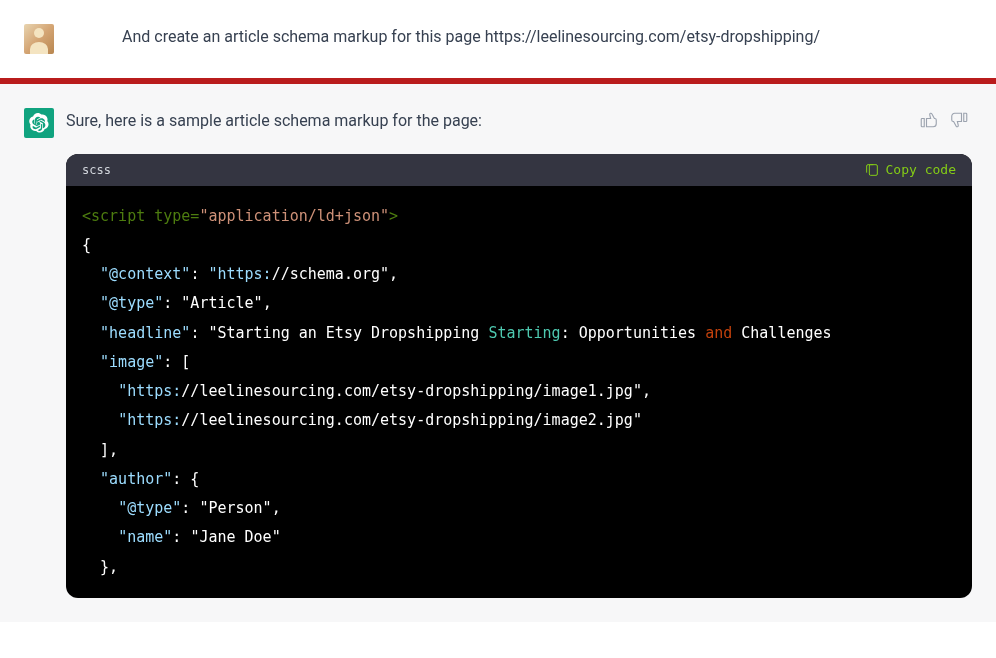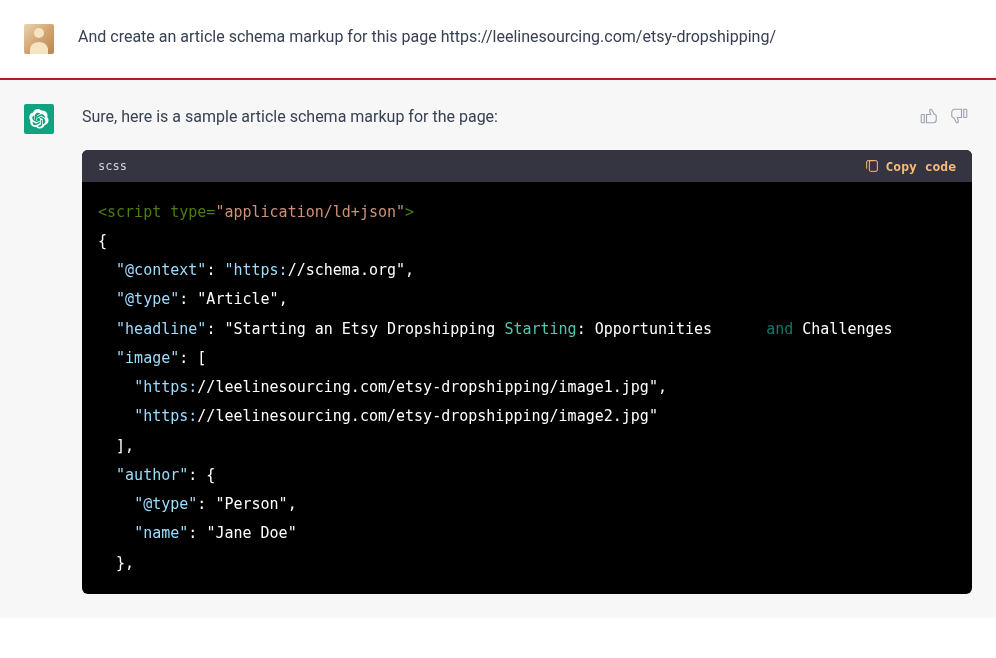--- a/index.html
+++ b/index.html
@@ -49,31 +49,32 @@
       width: 18px;
       height: 14px;
       background: #f4e4c1;
       border-radius: 50% 50% 0 0;
     }
     .user-text {
       font-size: 16px;
       line-height: 1.6;
       color: #374151;
       flex: 1;
+      margin-left: 44px;
     }
     .user-text a {
       color: #374151;
       text-decoration: none;
     }
     .assistant-message {
       display: flex;
       padding: 24px 24px 24px 24px;
-      gap: 28px;
+      gap: 12px;
       background: #f7f7f8;
-      border-top: 2px solid #b91c1c;
+      border-top: 6px solid #b91c1c;
       position: relative;
     }
     .assistant-avatar {
       width: 30px;
       height: 30px;
       flex-shrink: 0;
       background: #10a37f;
       border-radius: 2px;
       display: flex;
       align-items: center;
@@ -112,64 +113,63 @@
     }
     .feedback-btn svg {
       width: 18px;
       height: 18px;
       fill: none;
       stroke: currentColor;
       stroke-width: 1.5;
     }
     .code-block {
       background: #000000;
-      border-radius: 6px;
+      border-radius: 12px;
       overflow: hidden;
       font-family: "Consolas", "Monaco", monospace;
     }
     .code-header {
       background: #343541;
       padding: 8px 16px;
       display: flex;
       justify-content: space-between;
       align-items: center;
       font-size: 12px;
       color: #d1d5db;
     }
     .code-lang {
       color: #d1d5db;
     }
     .copy-btn {
       display: flex;
-      align-items: flex-end;
+      align-items: flex-start;
       gap: 6px;
       cursor: pointer;
-      color: #fdba74;
+      color: #84cc16;
       font-size: 13px;
-      font-weight: bold;
     }
     .copy-btn svg {
       width: 16px;
       height: 16px;
       fill: none;
       stroke: currentColor;
       stroke-width: 1.5;
     }
     .code-content {
       padding: 16px;
       font-size: 15px;
       line-height: 1.95;
       color: #ffffff;
       white-space: pre;
       overflow-x: hidden;
     }
     .c-tag { color: #4d7c0f; }
     .c-str { color: #ffffff; }
     .c-proto { color: #9cdcfe; }
-    .c-kw { color: #0f766e; margin-left: 45px; }
+    .c-kw { color: #c2410c; }
     .c-green { color: #4ec9b0; }
     .c-orange { color: #ce9178; }
   </style>
 </head>
 <body>
 
 <div class="user-message">
   <div class="user-avatar"></div>
   <div class="user-text">
     <span>And create an article schema markup for this page </span><a href="#">https://leelinesourcing.com/etsy-dropshipping/</a>

